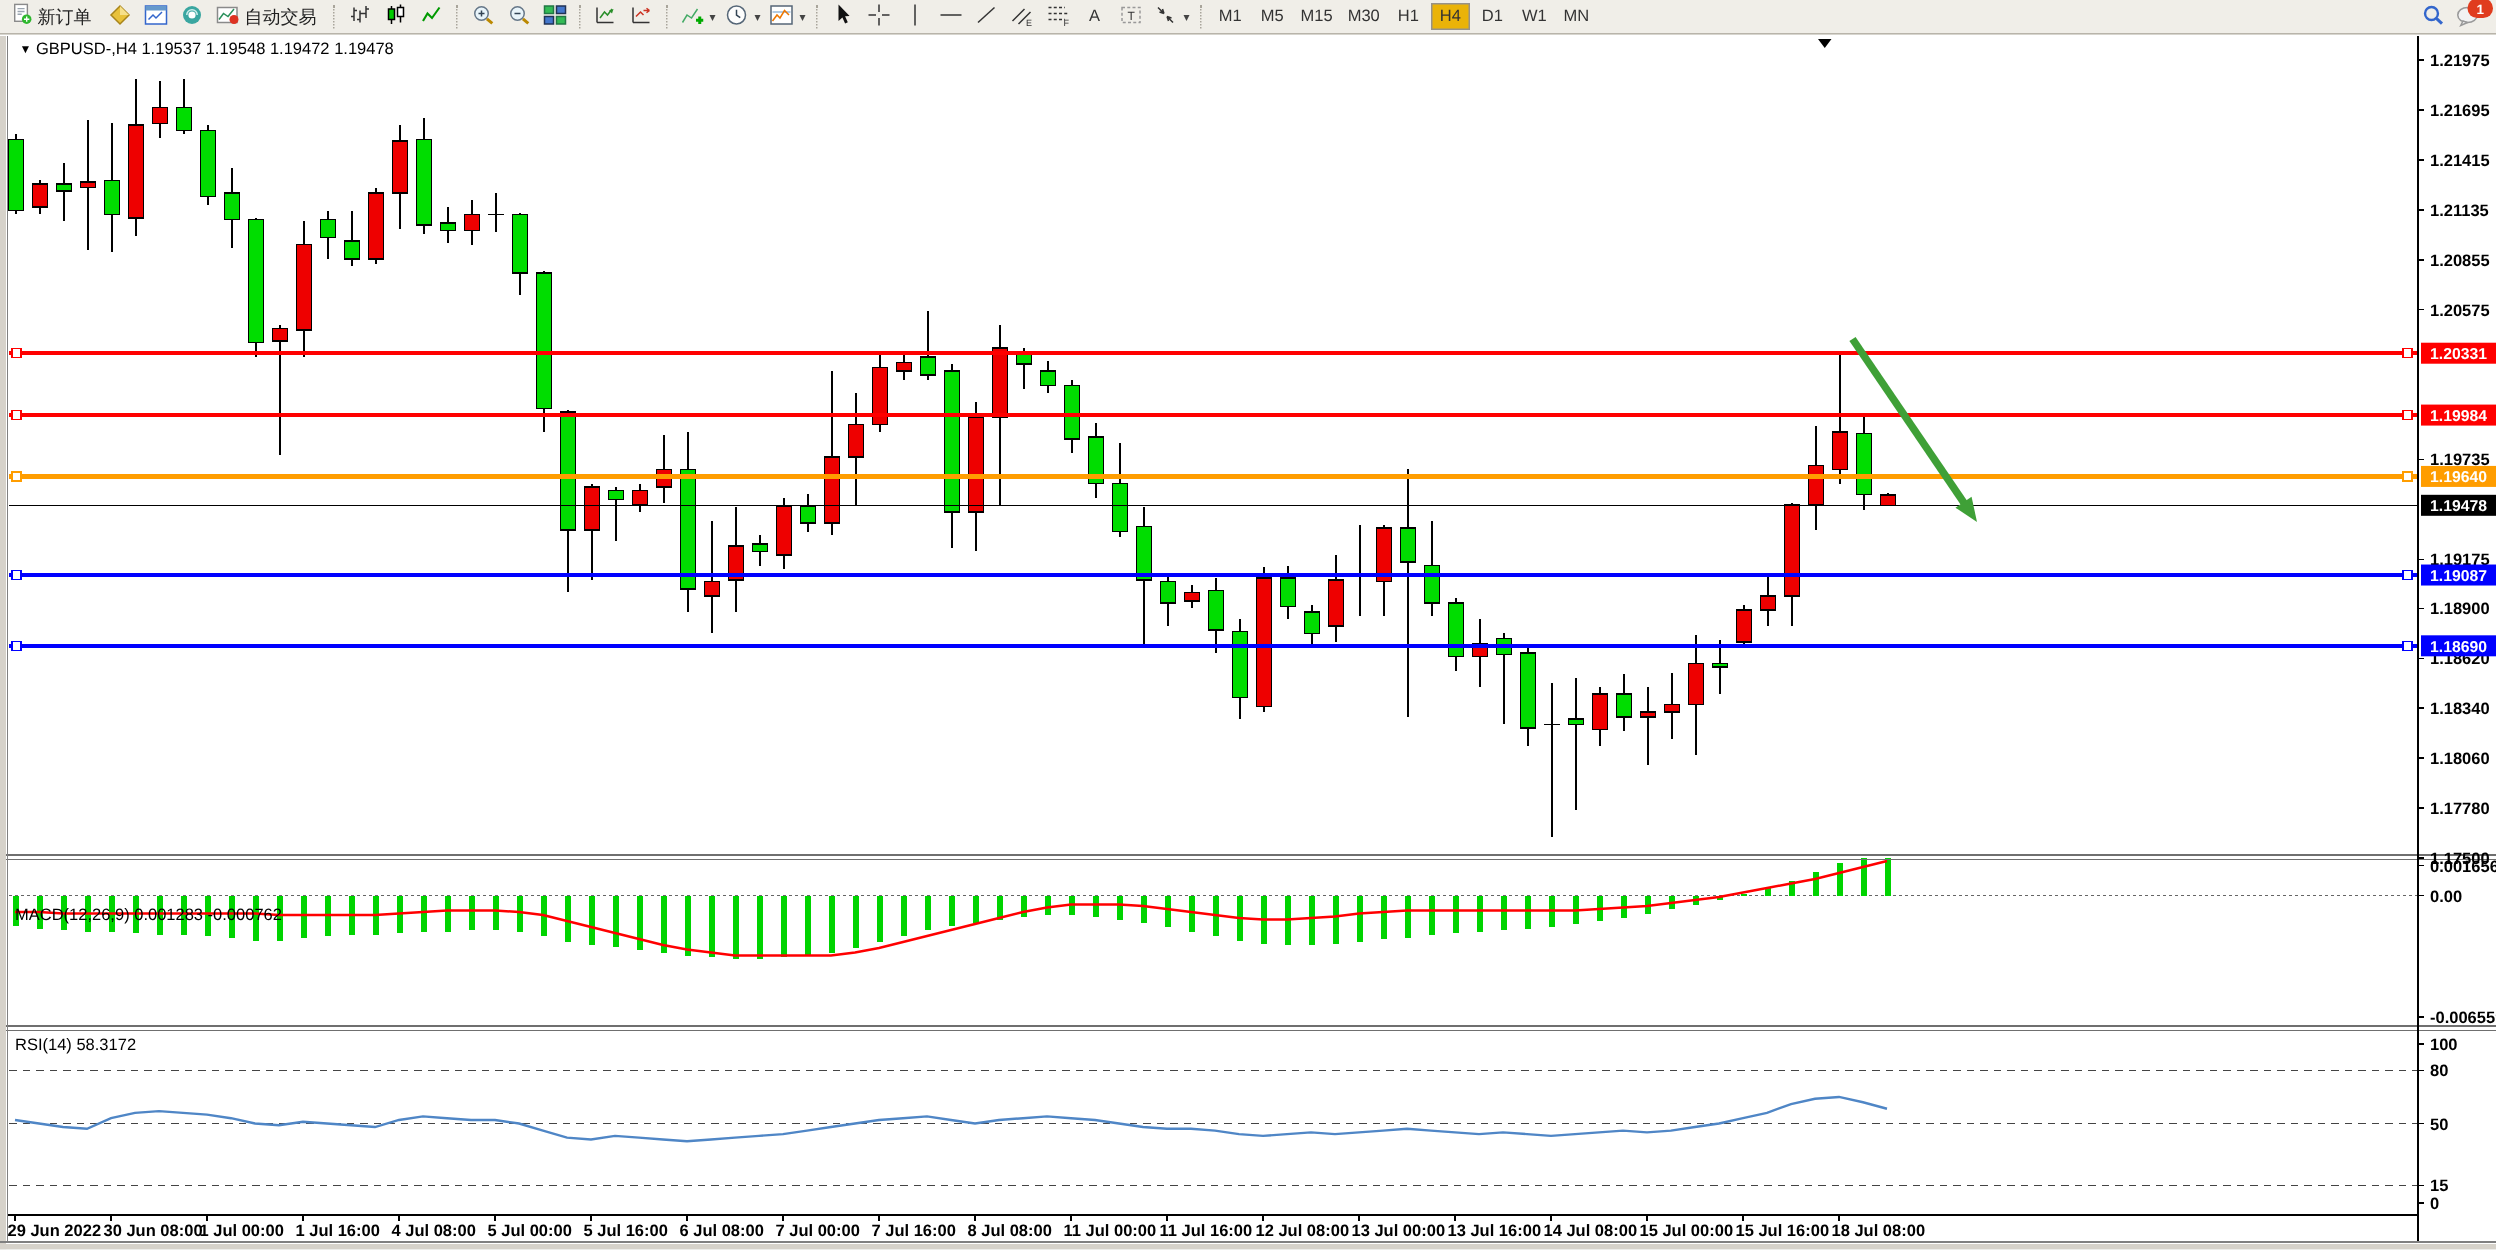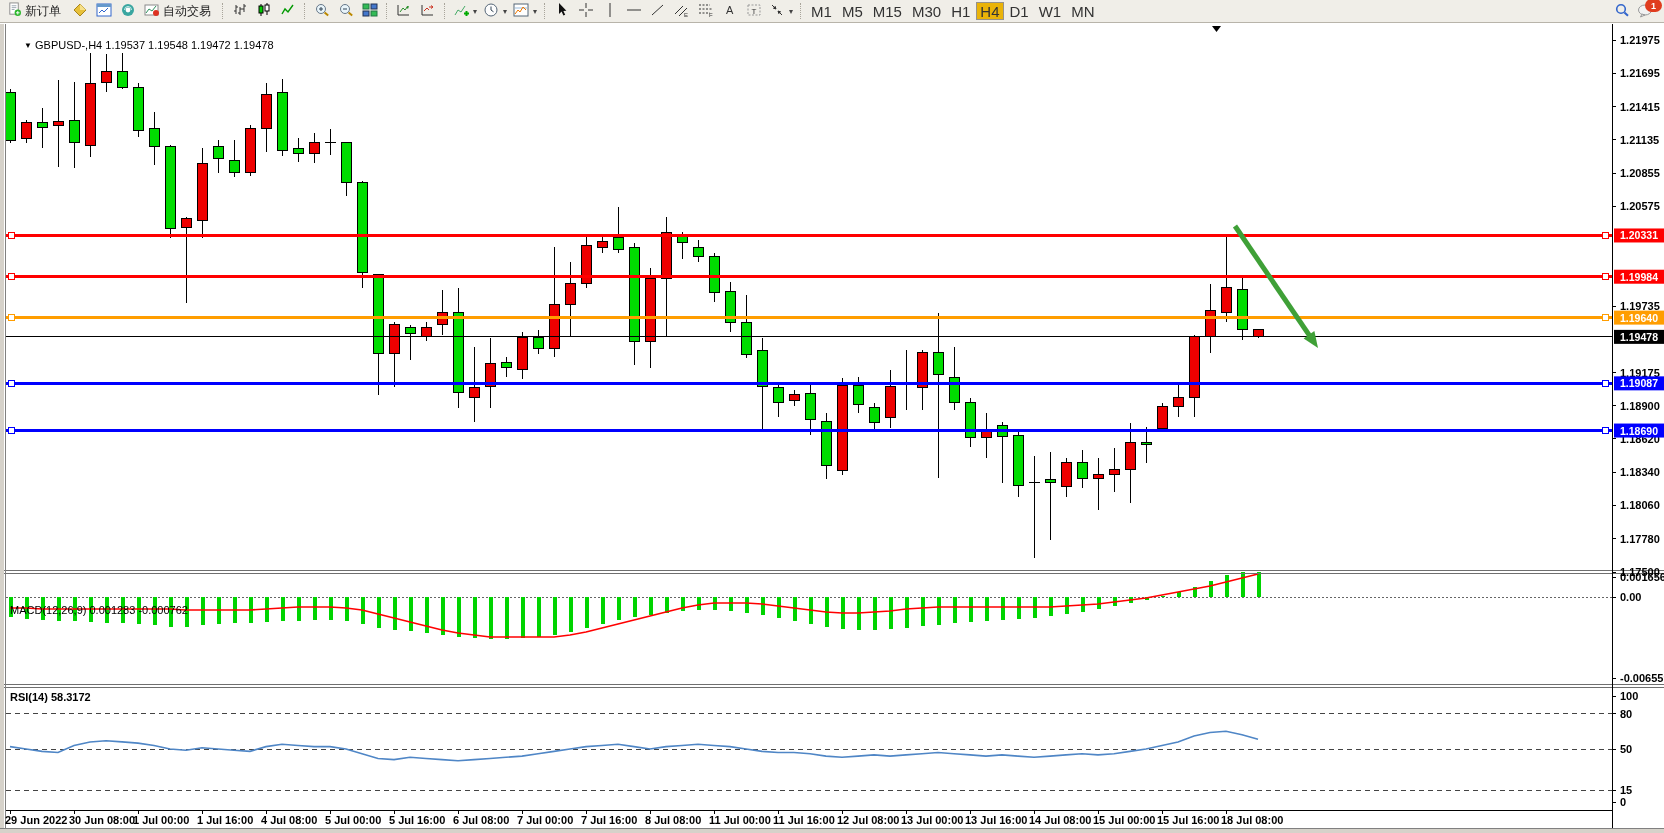--- a/index.html
+++ b/index.html
@@ -7,21 +7,21 @@
        font-family:"Liberation Sans", sans-serif;-webkit-font-smoothing:none;}
   
   #toolbar{position:absolute;left:0;top:0;width:1664px;height:23px;background:#f0eee8;
            border-bottom:1px solid #b8b4aa;display:flex;align-items:center;padding-left:3px;box-sizing:border-box;}
   .tbtn{height:20px;min-width:24px;display:flex;align-items:center;justify-content:center;
         border:1px solid transparent;border-radius:2px;color:#222;font-size:12px;gap:3px;padding:0 2px;box-sizing:border-box;}
   .tbtn.lbl{padding:0 6px 0 3px;}
   .tsep{width:1px;height:16px;border-left:1px dotted #a9a59b;margin:0 4px;}
   .caret{font-size:8px;color:#444;margin-left:1px;}
   .tf{height:18px;min-width:26px;display:flex;align-items:center;justify-content:center;
-      font-size:15px;color:#333;border:1px solid transparent;margin:14px 1px;padding:0 3px;box-sizing:border-box;}
+      font-size:11px;color:#333;border:1px solid transparent;margin:14px 1px;padding:0 3px;box-sizing:border-box;}
   .tf.active{border:1px solid #979288;background:#eab308;}
   #right-cluster{margin-left:auto;display:flex;align-items:center;margin-right:6px;}
   #chat-btn{position:relative;}
   #chat-badge{position:absolute;top:-3px;right:-5px;background:#e03c1e;color:#fff;font-size:9px;font-weight:bold;
               border-radius:7px;min-width:13px;height:13px;display:flex;align-items:center;justify-content:center;padding:0 2px;}
   
   .ovl{position:absolute;font-size:11px;color:#000;white-space:nowrap;z-index:5;}
   svg text{font-family:"Liberation Sans", sans-serif;}
 </style>
 </head>
@@ -225,27 +225,27 @@
       <div class="tbtn" id="chat-btn">
         <span><svg width="18" height="16" viewBox="0 0 18 16">
               <ellipse cx="8" cy="8" rx="6.5" ry="5" fill="#f2f2f2" stroke="#999"></ellipse>
               <path d="M5 12l-1.5 3L8 13z" fill="#f2f2f2" stroke="#999"></path>
             </svg></span>
         <span id="chat-badge">1</span>
       </div>
     </div>
   </div>
 
-  <div class="ovl" style="left:24px;top:27px;margin-top:12px;">
+  <div class="ovl" style="left:13px;top:27px;">
     <span style="font-size:8px;position:relative;top:-1px;">▼</span>
     <span>GBPUSD-,H4</span>
     <span>1.19537 1.19548 1.19472 1.19478</span>
   </div>
   <div class="ovl" style="left:10px;top:604px;">MACD(12,26,9) 0.001283 -0.000762</div>
-  <div class="ovl" style="left:10px;top:691px;font-weight:bold;">RSI(14) 58.3172</div>
+  <div class="ovl" style="left:10px;top:691px;">RSI(14) 58.3172</div>
 
   <svg id="chart-svg" width="1664" height="809" viewBox="0 24 1664 809" style="position:absolute;left:0;top:24px;">
       <rect x="0" y="24" width="1664" height="809" fill="#ffffff"></rect>
       <g shape-rendering="crispEdges">
         <g>
           <line x1="10.5" y1="89.37960954446922" x2="10.5" y2="142.87201735357922" stroke="#000" stroke-width="1"></line>
           <rect x="5.5" y="92.9457700650762" width="10" height="47.54880694143168" fill="#00dd00" stroke="#000" stroke-width="1"></rect>
         </g>
         <g>
           <line x1="26.5" y1="120.28633405639903" x2="26.5" y2="142.87201735357922" stroke="#000" stroke-width="1"></line>

